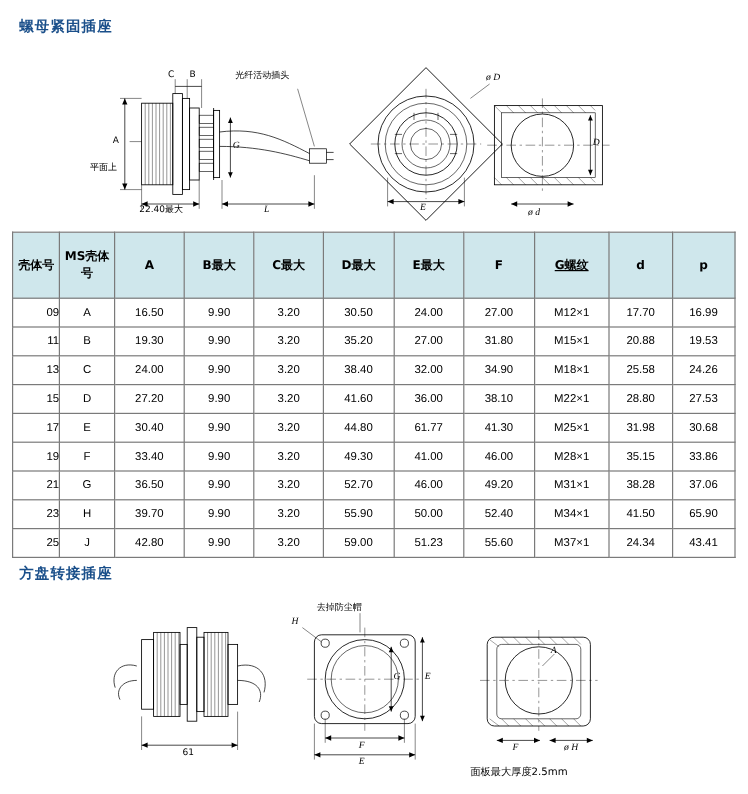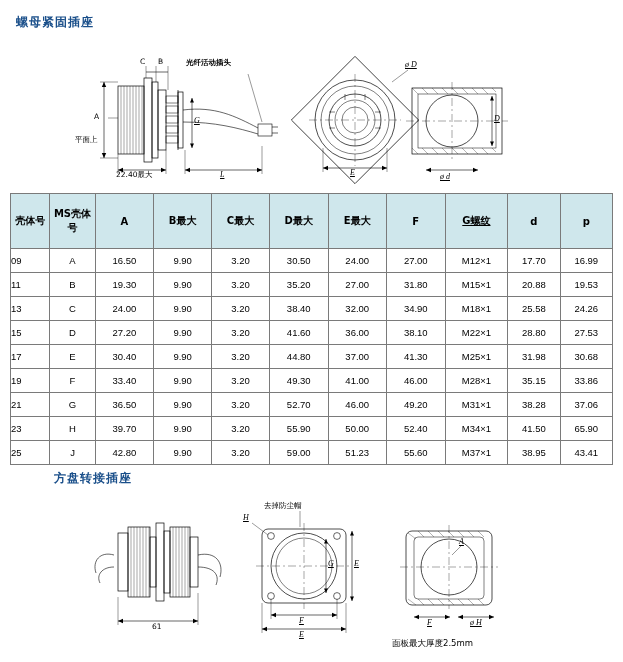--- a/index.html
+++ b/index.html
@@ -8,21 +8,21 @@
 
   .section-title{
     position:absolute;
     font-size:12px;
     font-weight:bold;
     color:#1a4f8a;
     letter-spacing:1px;
     font-family:Liberation Sans, sans-serif;
   }
   #title-1{left:16px;top:14px;}
-  #title-2{left:16px;top:470px;margin-left:38px;}
+  #title-2{left:16px;top:470px;}
 
   
   .draw-area{position:absolute;left:0;top:30px;width:623px;height:155px;}
   .draw-area2{position:absolute;left:0;top:493px;width:623px;height:165px;}
 
   svg{display:block;}
 
   
   .tbl-wrap{position:absolute;left:10px;top:193px;width:603px;}
   table.spec{
@@ -39,42 +39,42 @@
     font-weight:normal;
   }
   table.spec thead th{
     background:#cfe7ec;
     height:54px;
     font-weight:bold;
     font-size:10px;
     font-family:"DejaVu Sans","Liberation Sans",sans-serif;
   }
   table.spec tbody td{background:#ffffff;}
-  table.spec tbody td.first{text-align:left;}
+  table.spec tbody td.first{text-align:right;}
   .colw0{width:42px;}
   .colw1{width:48px;}
   .colw2{width:62px;}
   .colw3{width:62px;}
   .colw4{width:62px;}
   .colw5{width:62px;}
   .colw6{width:62px;}
   .colw7{width:62px;}
   .colw8{width:66px;text-decoration:underline;}
   .colw9{width:55px;}
   .colw10{width:55px;}
 
   .note{
     position:absolute;
     font-size:8.5px;
     font-family:"DejaVu Sans","Liberation Sans",sans-serif;
     color:#000;
     text-align:center;
   }
   .lbl{font-size:7.5px;font-family:"DejaVu Sans","Liberation Sans",sans-serif;}
-  .lbl-it{font-size:8px;font-style:italic;font-family:"Liberation Serif",serif;text-decoration:underline;}
+  .lbl-it{font-size:8px;font-style:italic;font-family:"Liberation Serif",serif;}
 </style>
 </head>
 <body>
 
 <div class="page">
 
   <div class="section-title" id="title-1">螺母紧固插座</div>
 
   <div class="draw-area">
     <svg width="623" height="155" viewBox="0 0 623 155">
@@ -209,21 +209,21 @@
         <line x1="426" y1="140" x2="478" y2="140" stroke-width="0.6"></line>
         <path d="M426 140 l5 -2.2 v4.4 z" fill="#000" stroke="none"></path>
         <path d="M478 140 l-5 -2.2 v4.4 z" fill="#000" stroke="none"></path>
       </g>
     </svg>
 
     <span class="lbl" style="position:absolute;left:140px;top:27px;">C</span>
     <span class="lbl" style="position:absolute;left:158px;top:27px;">B</span>
     <span class="lbl" style="position:absolute;left:94px;top:82px;">A</span>
     <span class="lbl" style="position:absolute;left:75px;top:105px;">平面上</span>
-    <span class="lbl" style="position:absolute;left:186px;top:28px;font-weight:bold;">光纤活动插头</span>
+    <span class="lbl" style="position:absolute;left:196px;top:28px;">光纤活动插头</span>
     <span class="lbl" style="position:absolute;left:116px;top:140px;text-align:center;">22.40最大</span>
     <span class="lbl-it" style="position:absolute;left:220px;top:140px;">L</span>
     <span class="lbl-it" style="position:absolute;left:194px;top:86px;">G</span>
     <span class="lbl-it" style="position:absolute;left:350px;top:138px;">E</span>
     <span class="lbl-it" style="position:absolute;left:405px;top:30px;">ø D</span>
     <span class="lbl-it" style="position:absolute;left:494px;top:84px;">D</span>
     <span class="lbl-it" style="position:absolute;left:440px;top:142px;">ø d</span>
   </div>
 
   <div class="tbl-wrap">
@@ -296,21 +296,21 @@
           <td>28.80</td>
           <td>27.53</td>
         </tr>
         <tr>
           <td class="first">17</td>
           <td>E</td>
           <td>30.40</td>
           <td>9.90</td>
           <td>3.20</td>
           <td>44.80</td>
-          <td>37.00</td>
+          <td>61.77</td>
           <td>41.30</td>
           <td>M25×1</td>
           <td>31.98</td>
           <td>30.68</td>
         </tr>
         <tr>
           <td class="first">19</td>
           <td>F</td>
           <td>33.40</td>
           <td>9.90</td>
@@ -351,21 +351,21 @@
         <tr>
           <td class="first">25</td>
           <td>J</td>
           <td>42.80</td>
           <td>9.90</td>
           <td>3.20</td>
           <td>59.00</td>
           <td>51.23</td>
           <td>55.60</td>
           <td>M37×1</td>
-          <td>38.95</td>
+          <td>24.34</td>
           <td>43.41</td>
         </tr>
       </tbody>
     </table>
   </div>
 
   <div class="section-title" id="title-2">方盘转接插座</div>
 
   <div class="draw-area2">
     <svg width="623" height="165" viewBox="0 0 623 165">

